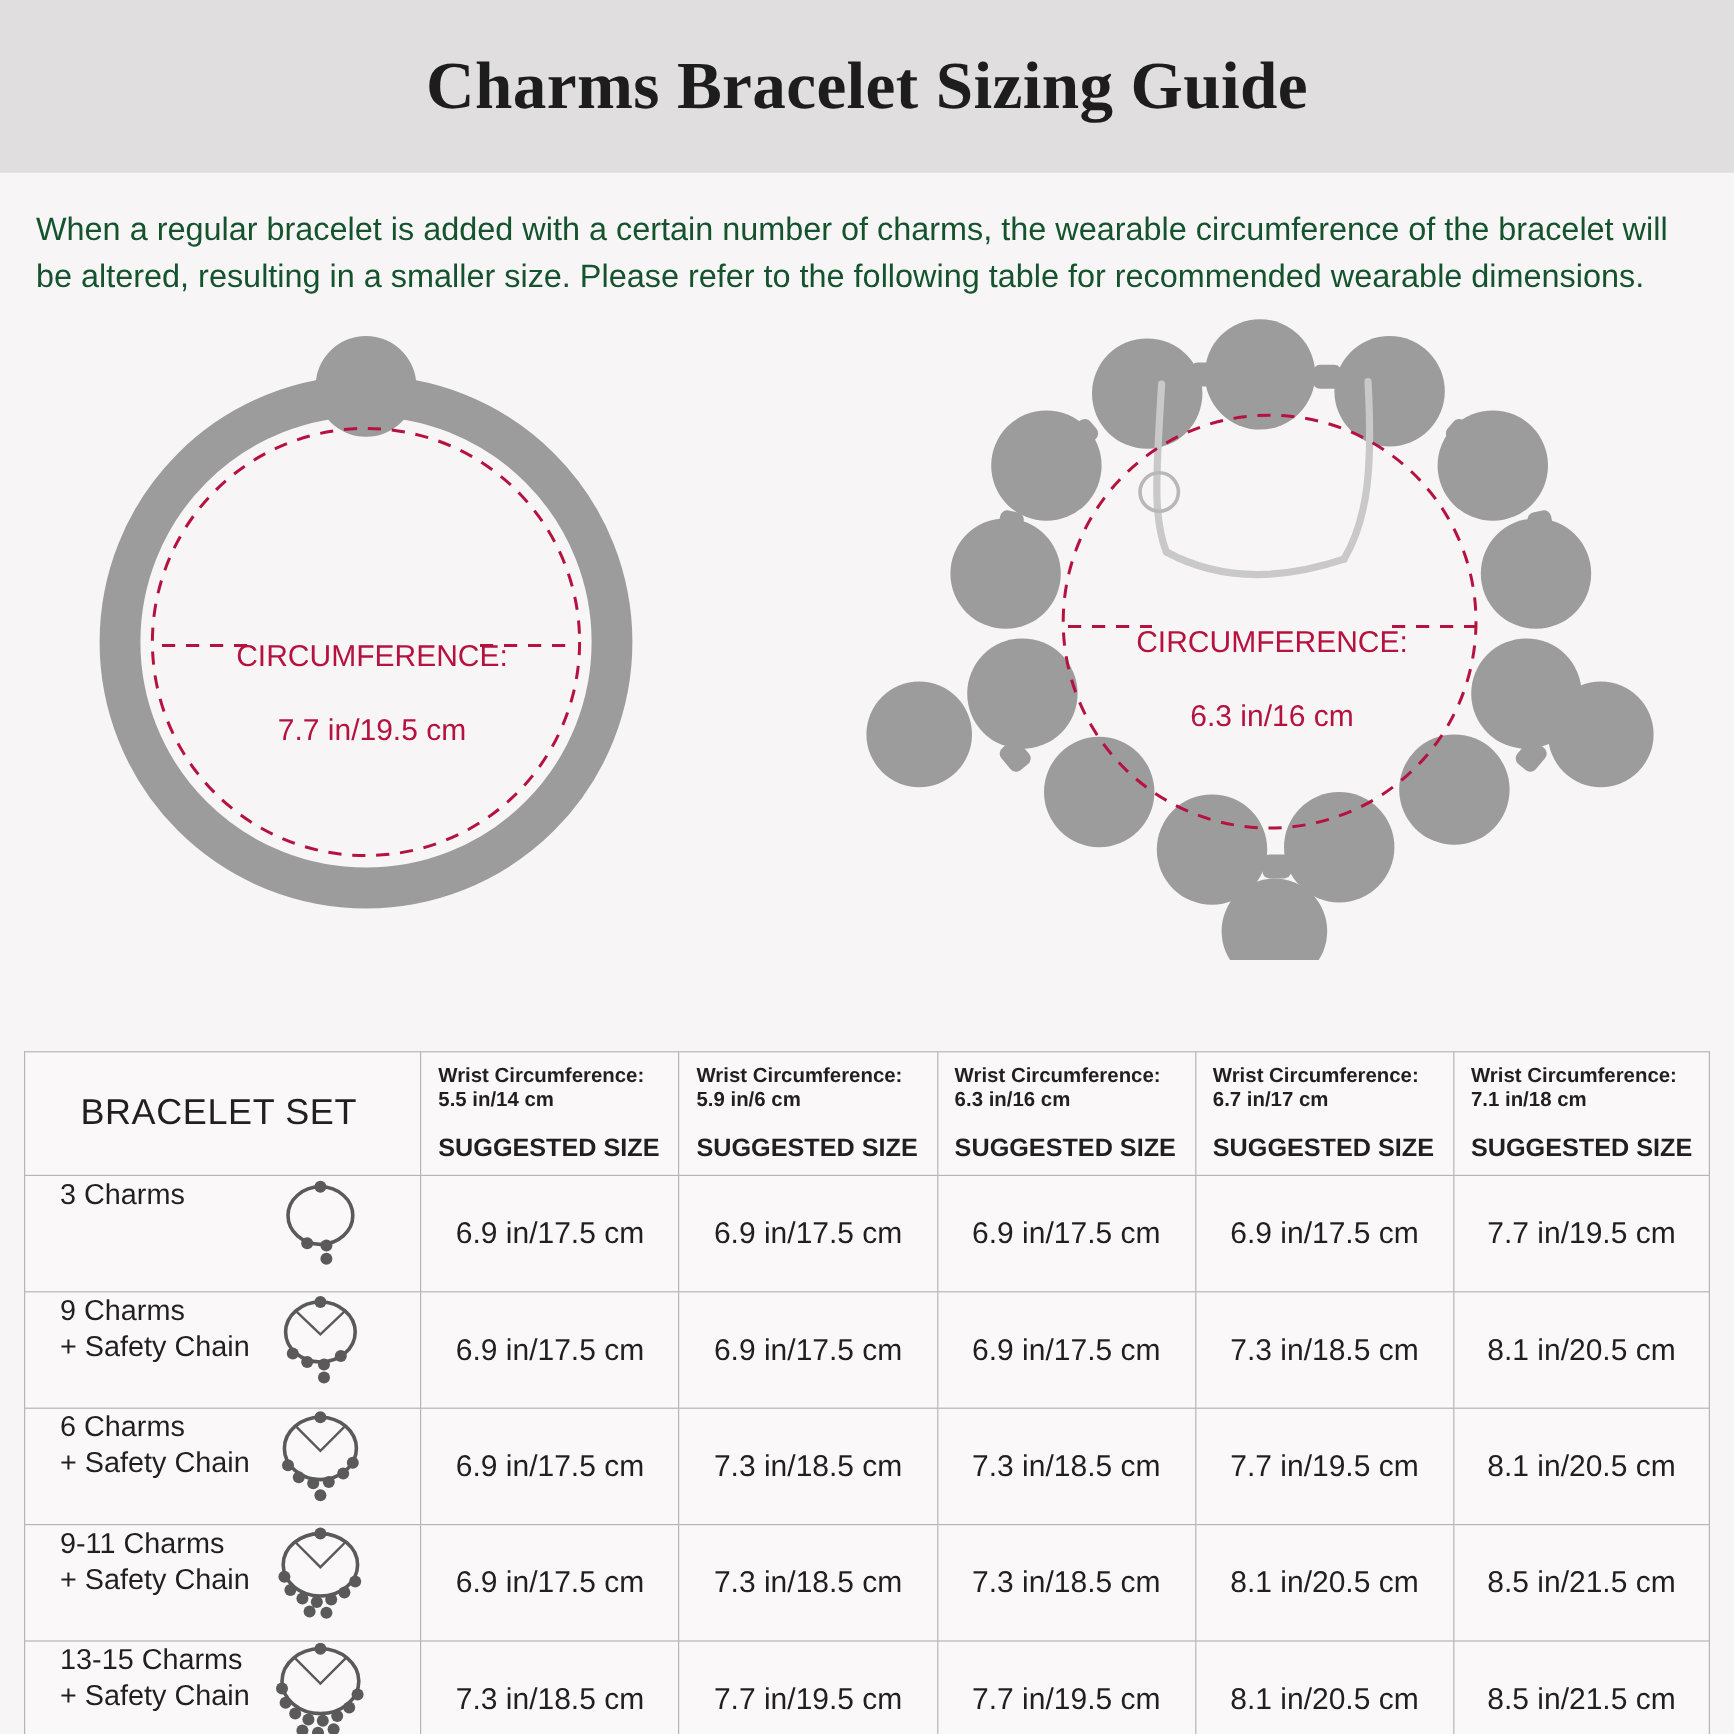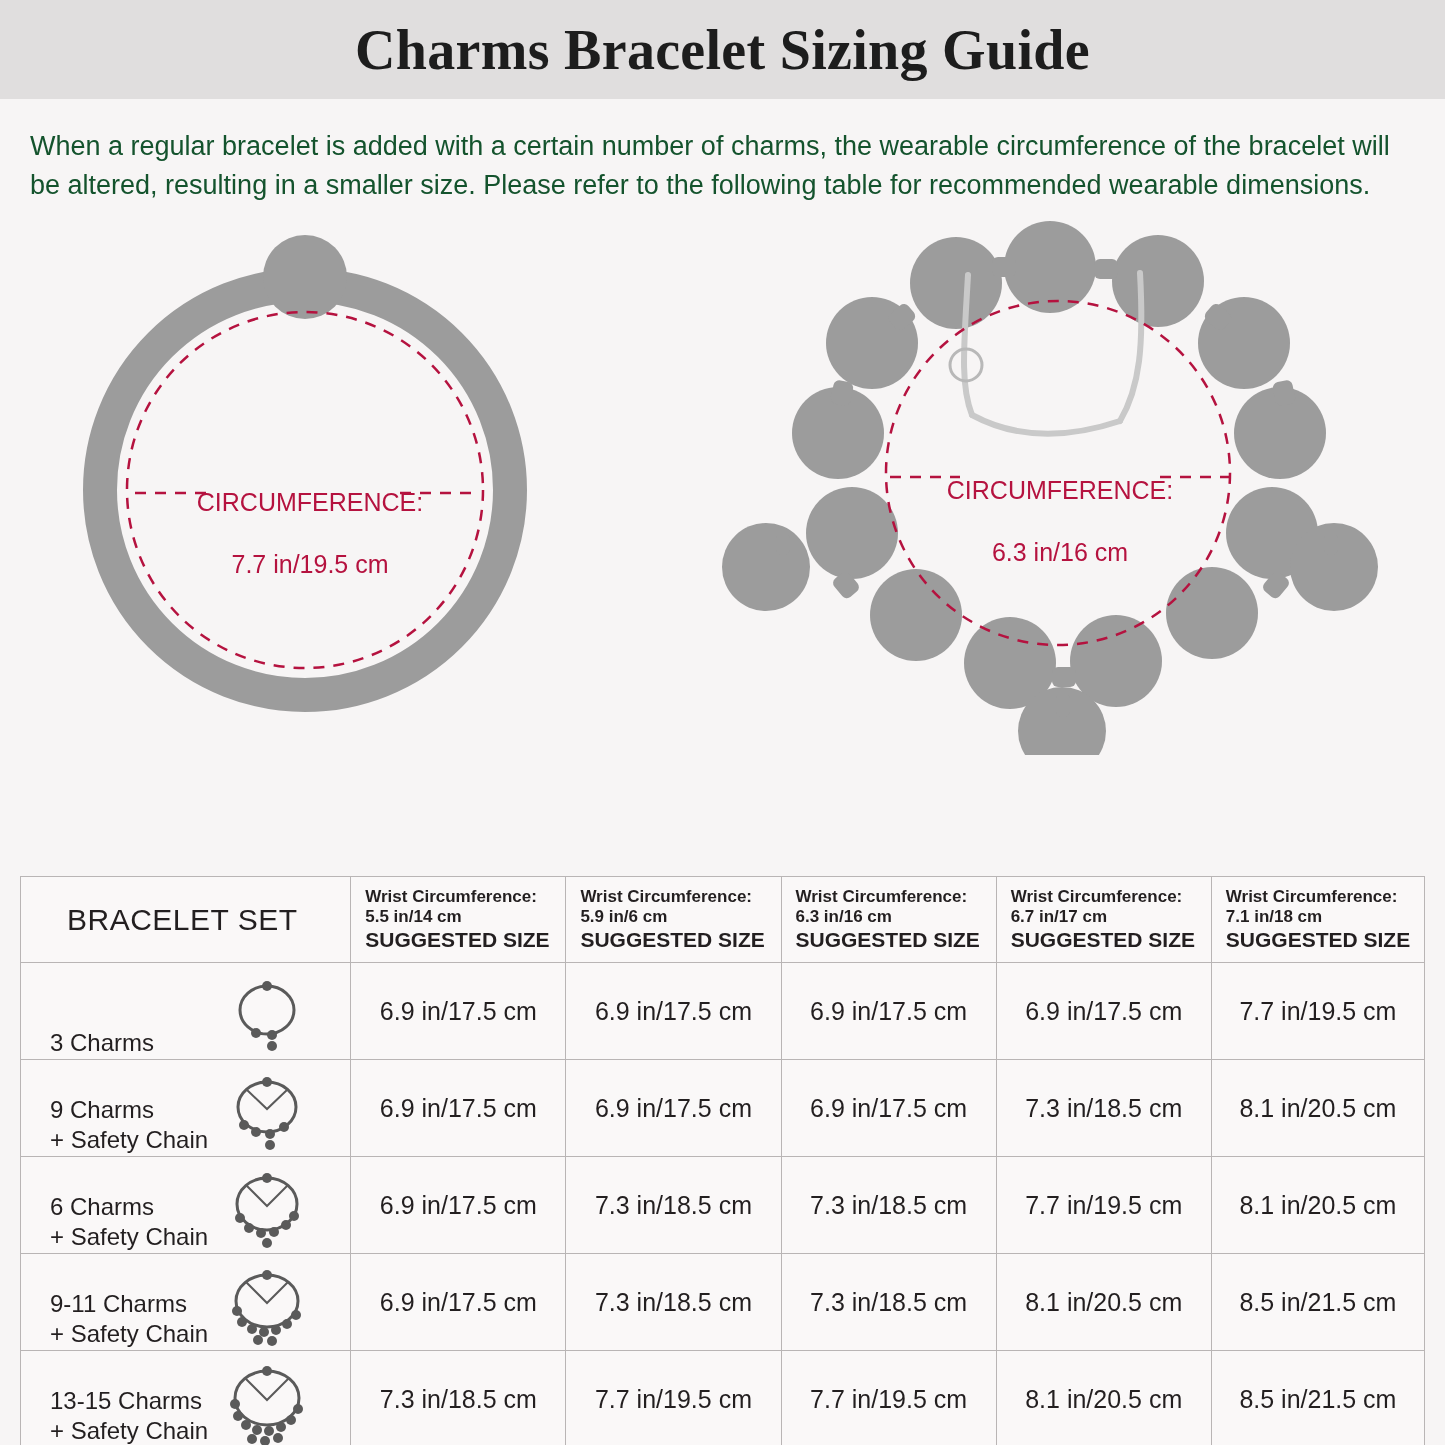--- a/index.html
+++ b/index.html
@@ -15,21 +15,21 @@
     overflow: hidden;
   }
   .page {
     position: relative;
     width: 1445px;
     height: 1445px;
     background: #f7f5f5;
   }
   
   .header {
-    height: 99px;
+    height: 144px;
     background: #e0dede;
     display: flex;
     align-items: center;
     justify-content: center;
   }
   .header h1 {
     margin: 0;
     font-family: "Liberation Serif", serif;
     font-weight: bold;
     font-size: 56px;
@@ -102,32 +102,32 @@
     font-size: 17px;
     line-height: 1.15;
     color: #231f20;
     display: block;
   }
   .th-col .big {
     font-size: 21px;
     line-height: 1.2;
     color: #231f20;
     display: block;
-    margin-top: 1px;
+    margin-top: 18px;
   }
   .row-label {
     padding: 0 0 0 28px;
     font-size: 24px;
     line-height: 1.25;
     color: #231f20;
     white-space: pre-line;
   }
   .label-cell-inner {
     display: flex;
-    align-items: flex-end;
+    align-items: flex-start;
     justify-content: space-between;
     padding-right: 34px;
     height: 94px;
   }
   .val {
     text-align: center;
     font-size: 25px;
     color: #231f20;
   }
   .icon-cell {

